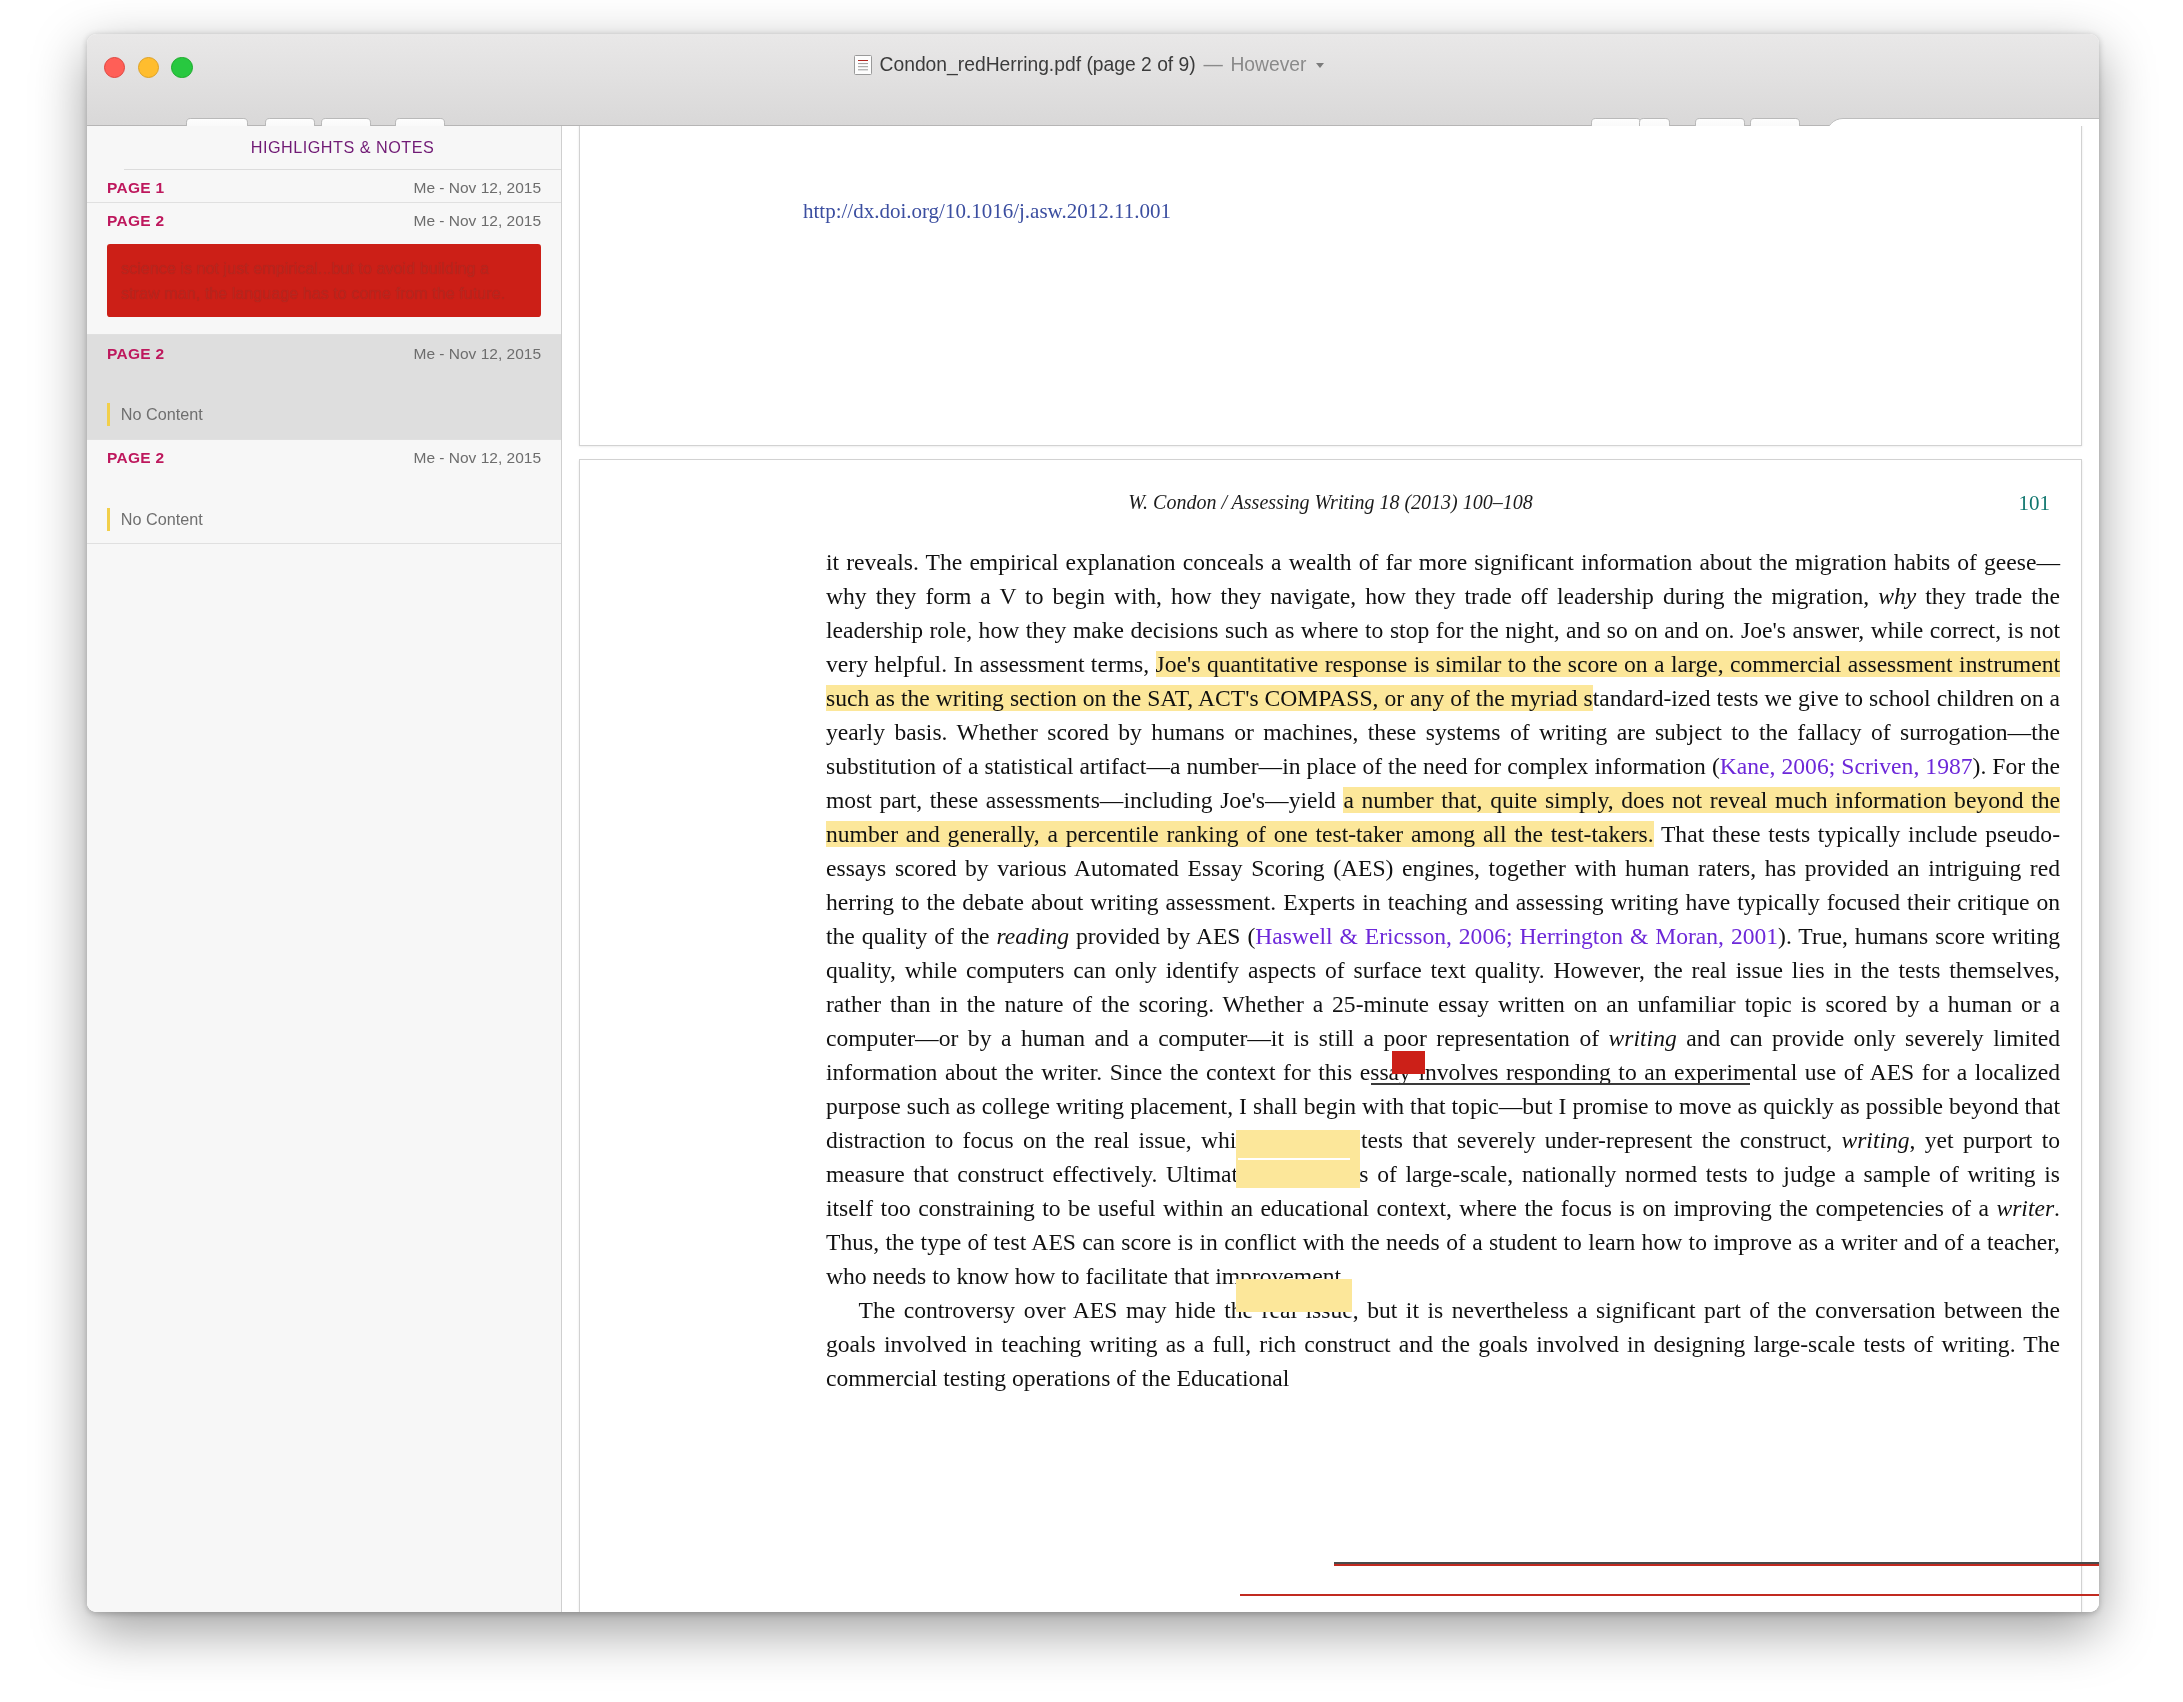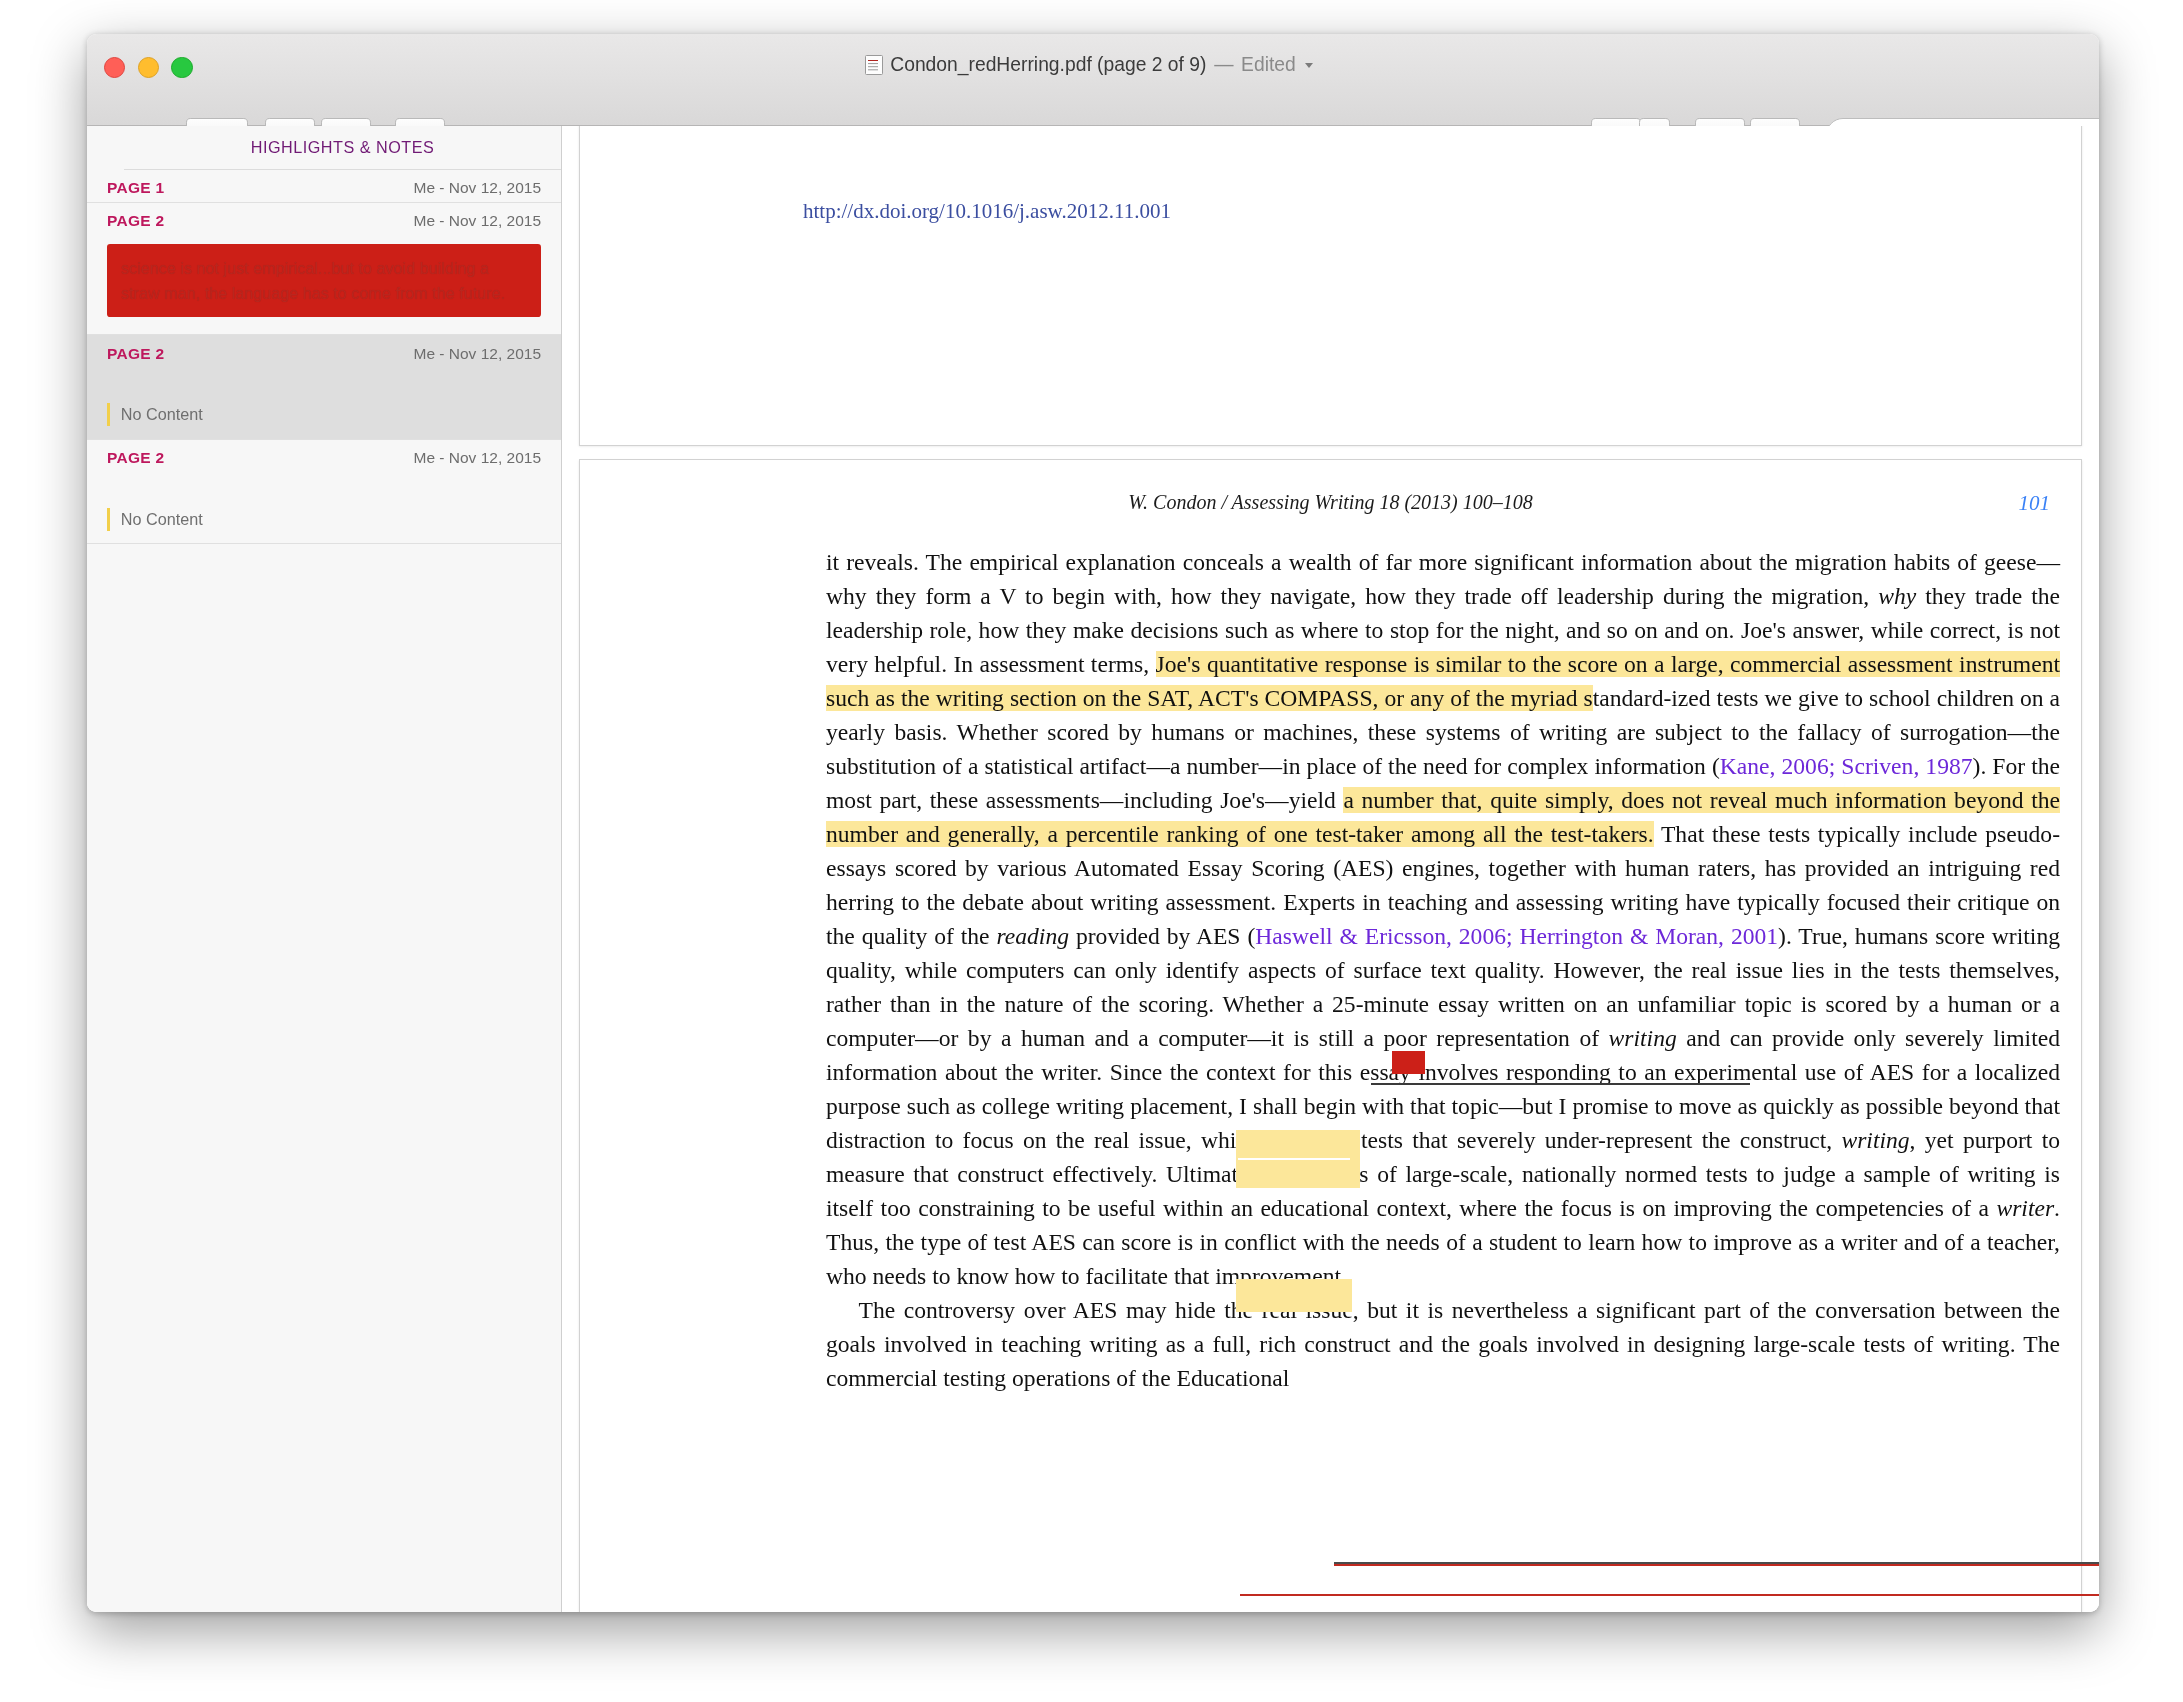--- a/index.html
+++ b/index.html
@@ -253,22 +253,21 @@
     left: 0; right: 0;
     text-align: center;
     font-style: italic;
     font-size: 20px;
     color: #1b1b1b;
   }
   .pg-header .pn {
     position: absolute;
     right: 31px;
     font-size: 21px;
-    color: #3b82f6;
-    font-style: italic;
+    color: #0f766e;
   }
 
   .pg-text {
     position: absolute;
     left: 246px;
     top: 85px;
     width: 1234px;
     font-family: "Liberation Serif", serif;
     font-size: 23.6px;
     line-height: 34px;
@@ -334,21 +333,21 @@
       <div class="traffic">
         <div class="light red"></div>
         <div class="light yellow"></div>
         <div class="light green"></div>
       </div>
 
       <div class="title-center">
         <span class="title-doc-icon"></span>
         <span class="title-main">Condon_redHerring.pdf (page 2 of 9)</span>
         <span class="title-edited">—</span>
-        <span class="title-edited">Edited</span>
+        <span class="title-edited">However</span>
         <span class="chevron-sm"></span>
       </div>
 
       <div class="toolbar">
 
         <div class="tb-btn tb-sidebar">
           <svg class="icon-svg" width="21.7" height="17" viewBox="0 0 28 22">
             <rect x="1" y="1" width="26" height="20" rx="2" fill="none" stroke="#4a4a4a" stroke-width="2"></rect>
             <line x1="10" y1="1" x2="10" y2="21" stroke="#4a4a4a" stroke-width="2"></line>
           </svg>

